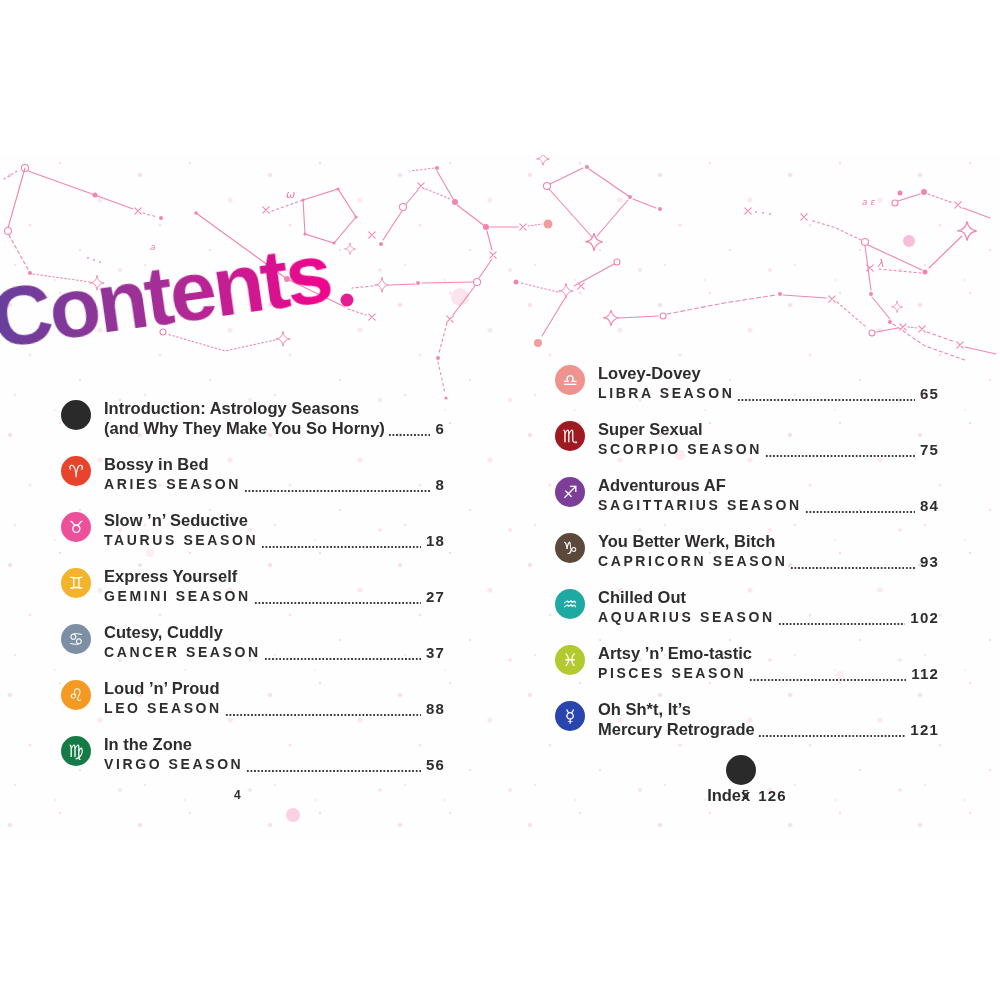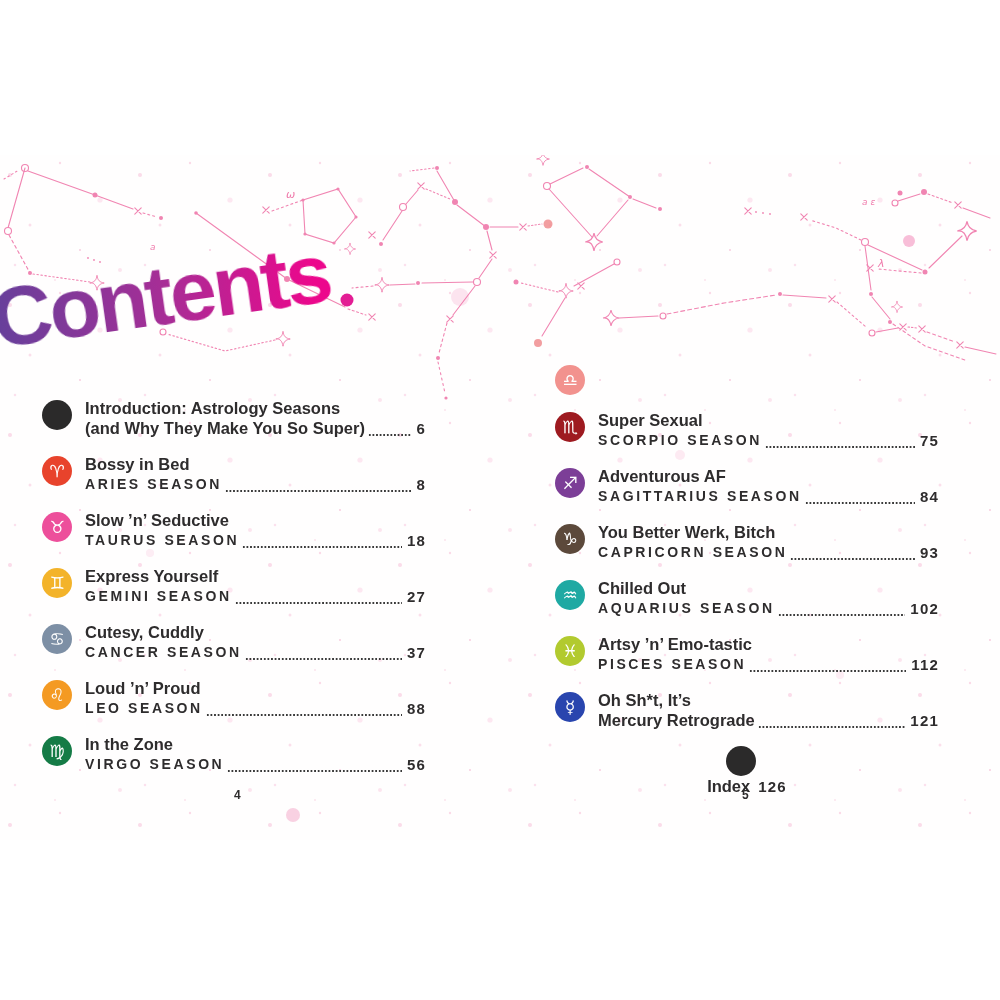--- a/index.html
+++ b/index.html
@@ -12,21 +12,21 @@
   .artwrap{position:absolute;inset:0;pointer-events:none;}
   .title{
     position:absolute;left:-8px;top:122px;
     font-size:84px;font-weight:800;letter-spacing:-3px;line-height:1;
     transform:rotate(-8deg);transform-origin:left center;
     background:linear-gradient(92deg,#64409B,#A82D96 52%,#EC078C 95%);
     -webkit-background-clip:text;background-clip:text;color:transparent;
     white-space:nowrap;
   }
   .col{position:absolute;width:384px;}
-  .col-left{left:42px;top:243px;}
+  .col-left{left:61px;top:243px;}
   .col-right{left:555px;top:208px;}
   .entry{display:flex;margin-bottom:15px;}
   .entry.single{align-items:center;flex-direction:column;}
   .badge{
     width:30px;height:30px;border-radius:50%;margin-right:13px;flex:none;
     display:flex;align-items:center;justify-content:center;margin-top:2px;
     background:#2B2A2A;
   }
   .entry.single .badge{margin-top:0;}
   .glyph{color:#fff;font-family:"DejaVu Sans",sans-serif;font-size:17px;line-height:1;font-weight:bold;}
@@ -231,21 +231,21 @@
 
   <div class="col col-left">
 
     <div class="entry">
       <span class="badge" style="background-color: rgb(43, 42, 42);">
           <span class="glyph"></span>
         </span>
       <div class="etext">
         <div class="t1">Introduction: Astrology Seasons</div>
         <div class="t2">
-            <span class="plain">(and Why They Make You So Super)</span>
+            <span class="plain">(and Why They Make You So Horny)</span>
             <span class="leader"></span>
             <span class="pnum">6</span>
           </div>
       </div>
     </div>
 
     <div class="entry">
       <span class="badge" style="background-color: rgb(232, 67, 44);">
           <span class="glyph">♈</span>
         </span>
@@ -330,20 +330,28 @@
     </div>
 
   </div>
 
   <div class="col col-right">
 
     <div class="entry">
       <span class="badge" style="background-color: rgb(242, 146, 142);">
           <span class="glyph">♎</span>
         </span>
+      <div class="etext">
+        <div class="t1">Lovey-Dovey</div>
+        <div class="t2">
+            <span class="season">LIBRA SEASON</span>
+            <span class="leader"></span>
+            <span class="pnum">65</span>
+          </div>
+      </div>
     </div>
 
     <div class="entry">
       <span class="badge" style="background-color: rgb(158, 26, 32);">
           <span class="glyph">♏</span>
         </span>
       <div class="etext">
         <div class="t1">Super Sexual</div>
         <div class="t2">
             <span class="season">SCORPIO SEASON</span>

